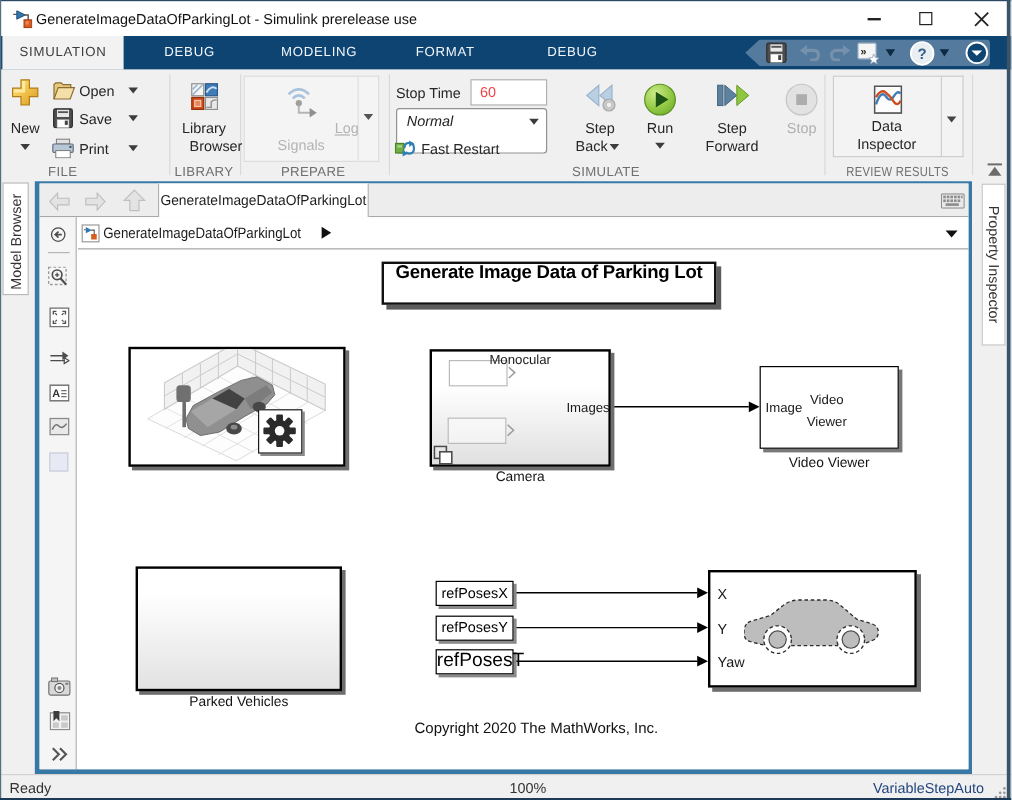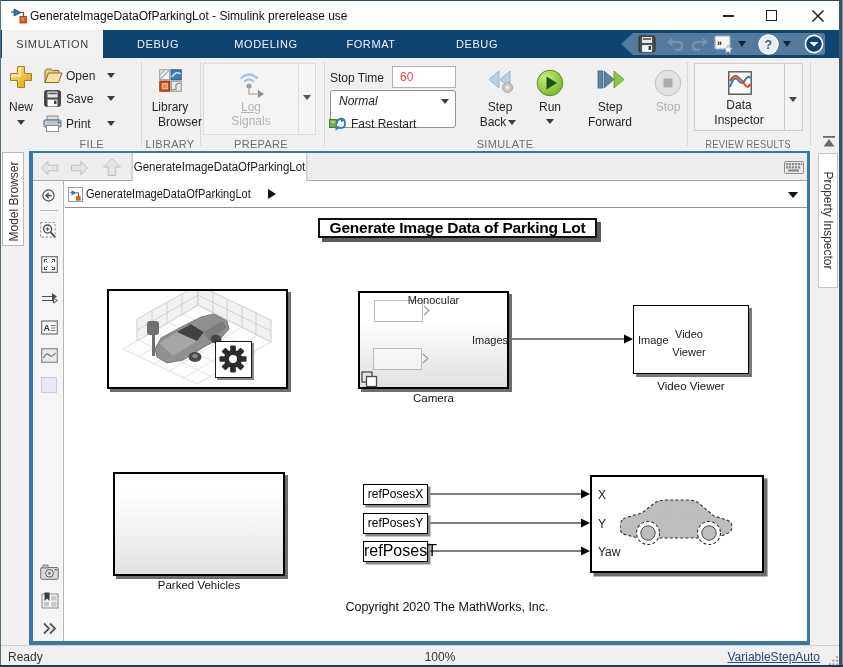--- a/index.html
+++ b/index.html
@@ -81,21 +81,21 @@
 </div>
 
 <div id="toolstrip" class="ab" style="left:0;top:58px;width:843px;height:94px;background:#f0f0f0;">
 
   <div class="ab vsep" style="left:141px;top:4px;"></div>
   <div class="ab vsep" style="left:200px;top:4px;"></div>
   <div class="ab vsep" style="left:324px;top:4px;"></div>
   <div class="ab vsep" style="left:687px;top:4px;"></div>
   <div class="ab vsep" style="left:810px;top:4px;"></div>
 
-  <div class="ab grplbl" style="left:40px;top:80px;width:64px;text-align:right;">FILE</div>
+  <div class="ab grplbl" style="left:40px;top:80px;width:64px;text-align:left;">FILE</div>
   <div class="ab grplbl" style="left:138px;top:80px;width:64px;text-align:center;">LIBRARY</div>
   <div class="ab grplbl" style="left:228px;top:80px;width:66px;text-align:center;">PREPARE</div>
   <div class="ab grplbl" style="left:465px;top:80px;width:80px;text-align:center;">SIMULATE</div>
   <div class="ab grplbl" style="left:695px;top:80px;width:106px;text-align:center;transform:scaleX(0.85);">REVIEW RESULTS</div>
 
   <svg class="ab" style="left:9px;top:7px" width="24" height="24" viewBox="0 0 24 24">
     <defs>
           <linearGradient id="gold" x1="0" y1="0" x2="1" y2="1">
       <stop offset="0" stop-color="#ffe98a"></stop>
             <stop offset="0.5" stop-color="#f2c14b"></stop>
@@ -150,21 +150,21 @@
   <div class="ab" style="left:203px;top:5px;width:96px;height:72px;background:#f4f4f4;border:1px solid #dcdcdc;"></div>
   <div class="ab" style="left:299px;top:5px;width:17px;height:72px;background:#f4f4f4;border:1px solid #dcdcdc;border-left:none;"></div>
   <div class="ab caret" style="left:303px;top:37px;border-top-color:#555;"></div>
   <svg class="ab" style="left:236px;top:12px" width="32" height="28" viewBox="0 0 32 28">
     <path d="M8 12 Q13 7 18 12" stroke="#a8c4dd" stroke-width="2.2" fill="none"></path>
     <path d="M4.5 8.5 Q13 0.5 21.5 8.5" stroke="#a8c4dd" stroke-width="2.2" fill="none"></path>
     <circle cx="13" cy="16" r="2.6" fill="#9e9e9e"></circle>
     <path d="M13 18 V24 H24" stroke="#b5b5b5" stroke-width="1.6" fill="none"></path>
     <path d="M22 20 L28 24 L22 28 Z" fill="#8f8f8f"></path>
   </svg>
-  <div class="ab" style="left:203px;top:42px;width:96px;text-align:center;font-size:12px;color:#b4b4b4;text-decoration:underline;">Log</div>
+  <div class="ab" style="left:203px;top:42px;width:96px;text-align:right;font-size:12px;color:#b4b4b4;text-decoration:underline;">Log</div>
   <div class="ab" style="left:203px;top:56px;width:96px;text-align:center;font-size:12px;color:#b4b4b4;">Signals</div>
 
   <div class="ab lbl" style="left:330px;top:13px;">Stop Time</div>
   <div class="ab" style="left:392px;top:8px;width:64px;height:22px;background:#fff;border:1px solid #b0b0b0;">
     <div class="ab" style="left:7px;top:3px;font-size:12px;color:#ef4444;">60</div>
   </div>
   <div class="ab" style="left:330px;top:32px;width:126px;height:38px;background:#fff;border:1px solid #919191;border-radius:3px;font-style:italic;">
     <div class="ab" style="left:8px;top:3px;font-size:12px;color:#222;">Normal</div>
     <div class="ab caret" style="left:110px;top:8px;"></div>
   </div>
@@ -331,21 +331,21 @@
       <path d="M444 131 H559" stroke="#000" stroke-width="1.2" fill="none"></path>
       <path d="M559 126.5 L568 131 L559 135.5 Z" fill="#000"></path>
       <path d="M363 286 H516" stroke="#000" stroke-width="1.2" fill="none"></path>
       <path d="M516 281.5 L525 286 L516 290.5 Z" fill="#000"></path>
       <path d="M363 315 H516" stroke="#000" stroke-width="1.2" fill="none"></path>
       <path d="M516 310.5 L525 315 L516 319.5 Z" fill="#000"></path>
       <path d="M363 343 H516" stroke="#000" stroke-width="1.2" fill="none"></path>
       <path d="M516 338.5 L525 343 L516 347.5 Z" fill="#000"></path>
     </svg>
 
-    <div class="ab" style="left:253px;top:10px;width:279px;height:20px;background:#fff;border:2px solid #111;box-shadow:4px 4px 0 0 #5c5c5c;text-align:center;line-height:16.5px;font-size:15.5px;font-weight:bold;color:#000;letter-spacing:-0.2px;">Generate Image Data of Parking Lot</div>
+    <div class="ab" style="left:253px;top:10px;width:279px;height:36px;background:#fff;border:2px solid #111;box-shadow:4px 4px 0 0 #5c5c5c;text-align:center;line-height:16.5px;font-size:15.5px;font-weight:bold;color:#000;letter-spacing:-0.2px;">Generate Image Data of Parking Lot</div>
 
     <div class="ab" style="left:42px;top:81px;width:181px;height:100px;background:#fff;border:2.5px solid #000;box-shadow:3px 3px 0 0 #6e6e6e;">
       <svg class="ab" style="left:0;top:0" width="176" height="95" viewBox="0 0 176 95">
         <path d="M14 58 L89 14 L162 51 L88 93 Z" fill="#fdfdfd" stroke="#d8d8d8" stroke-width="0.8"></path>
         <g stroke="#dcdcdc" stroke-width="0.7" fill="none">
           <path d="M29 49 L103 86 M44 40 L118 78 M59 31 L133 70 M74 23 L147 62"></path>
           <path d="M104 21 L29 66 M119 29 L44 74 M133 36 L59 81 M148 44 L73 88"></path>
         </g>
         <g fill="#f1f1f1" stroke="#c9c9c9" stroke-width="0.9">
           <path d="M28 50 L28 28 L89 -6 L89 14 Z"></path>
@@ -446,21 +446,21 @@
 </div>
 
 <svg class="ab" style="left:822px;top:136px" width="14" height="12" viewBox="0 0 14 12">
   <rect x="1" y="0" width="12" height="1.8" fill="#6b6b6b"></rect>
   <path d="M7 3 L12.5 10.5 L1.5 10.5 Z" fill="#6b6b6b"></path>
 </svg>
 
 <div class="ab" style="left:0;top:645px;width:843px;height:22px;background:#f0f0f0;border-top:1px solid #d2d2d2;">
   <div class="ab" style="left:8px;top:4px;font-size:12px;color:#333;">Ready</div>
   <div class="ab" style="left:400px;top:4px;width:80px;text-align:center;font-size:12px;color:#333;">100%</div>
-  <div class="ab" style="left:725px;top:4px;width:95px;text-align:right;font-size:12px;color:#24467e;text-decoration:underline;">VariableStepAuto</div>
+  <div class="ab" style="left:725px;top:4px;width:95px;text-align:right;font-size:12px;color:#24467e;">VariableStepAuto</div>
   <svg class="ab" style="left:828px;top:9px" width="11" height="11" viewBox="0 0 11 11">
     <circle cx="9" cy="2" r="1.1" fill="#9a9a9a"></circle>
         <circle cx="9" cy="5.7" r="1.1" fill="#9a9a9a"></circle>
         <circle cx="9" cy="9.3" r="1.1" fill="#9a9a9a"></circle>
     <circle cx="5.5" cy="5.7" r="1.1" fill="#9a9a9a"></circle>
         <circle cx="5.5" cy="9.3" r="1.1" fill="#9a9a9a"></circle>
     <circle cx="2" cy="9.3" r="1.1" fill="#9a9a9a"></circle>
   </svg>
 </div>
 

